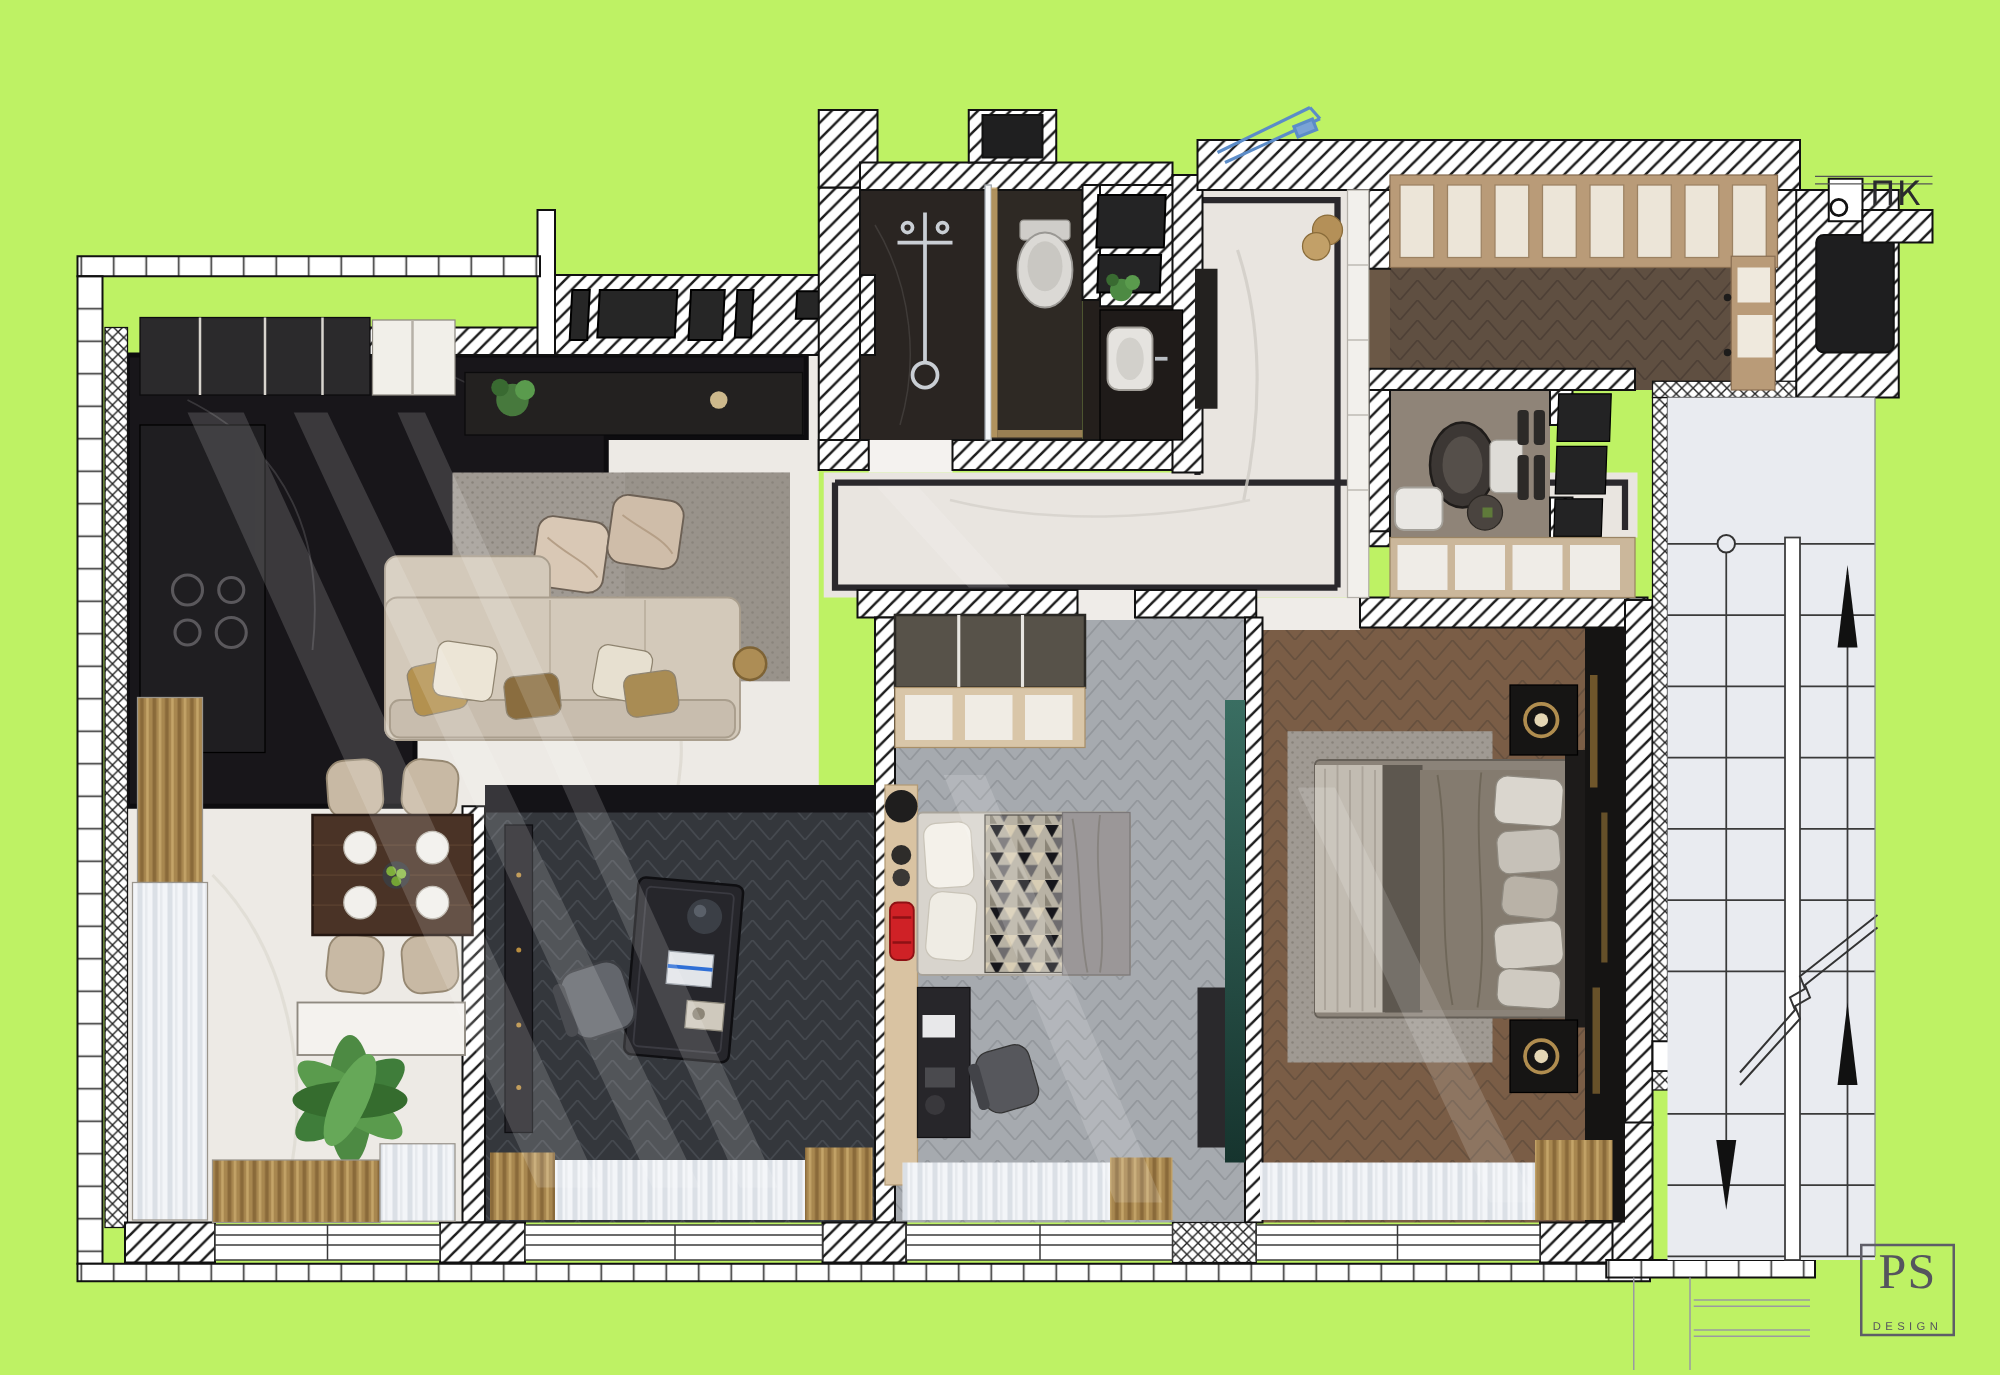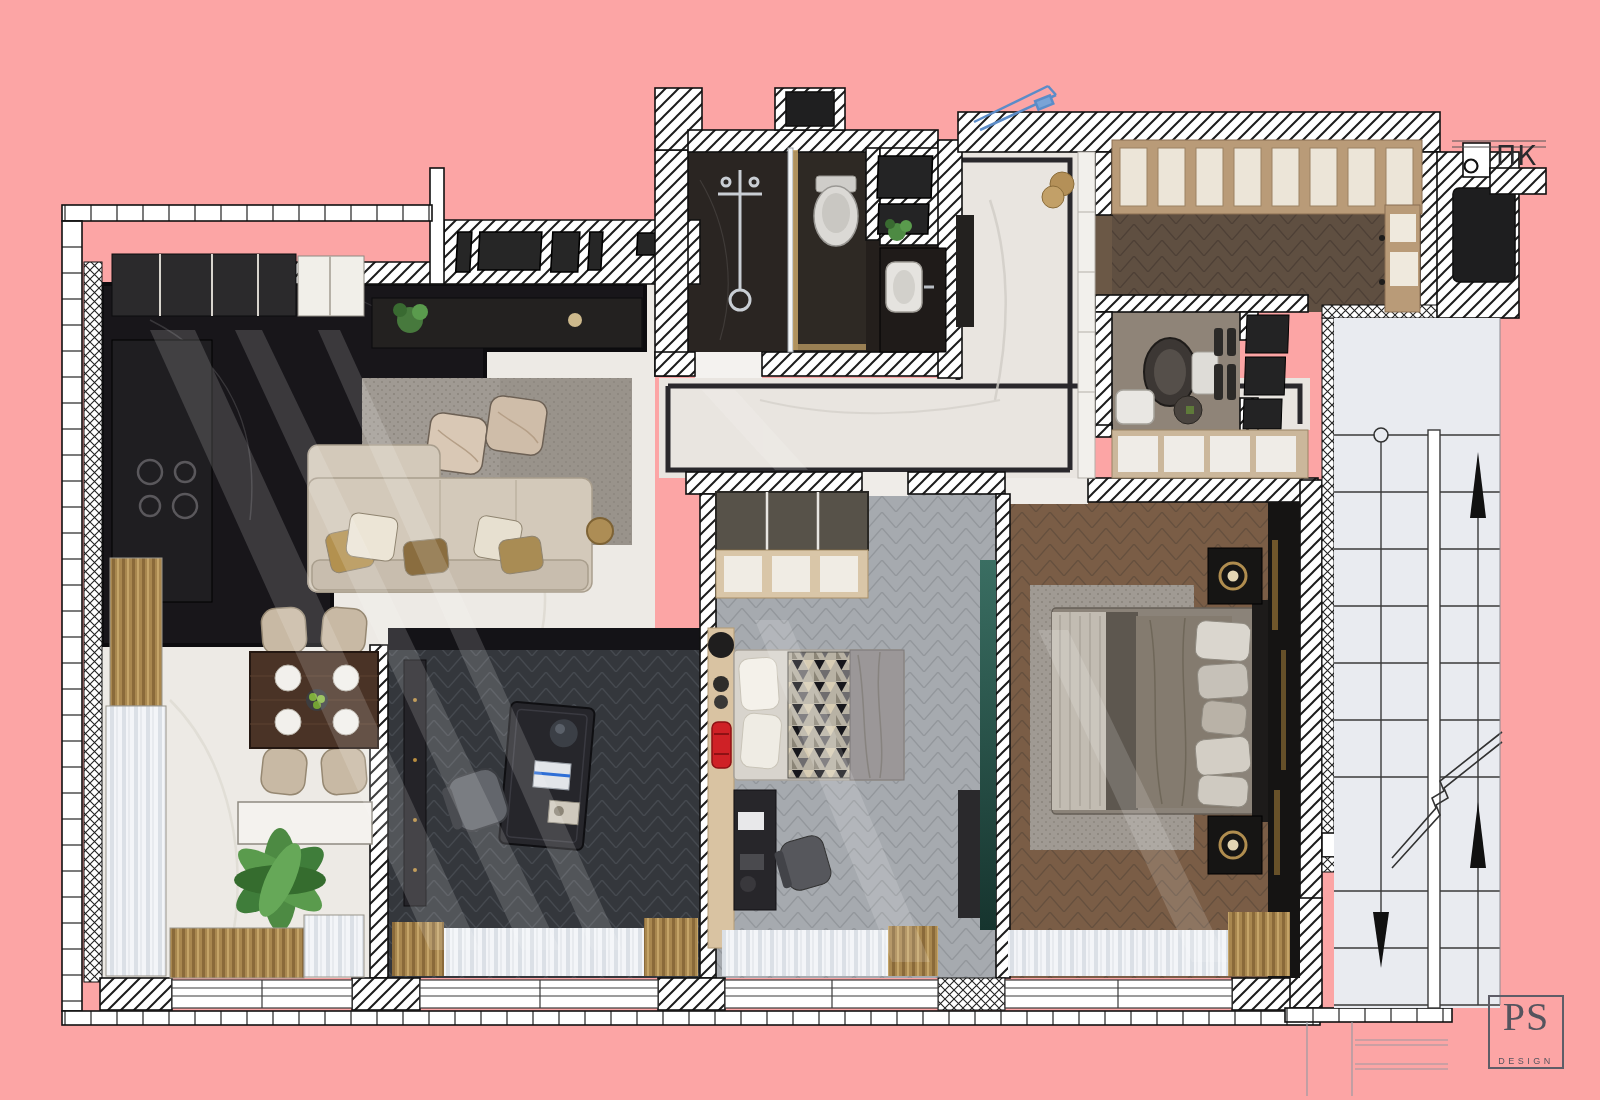--- a/index.html
+++ b/index.html
@@ -1,16 +1,16 @@
 <!DOCTYPE html>
 <html><head>
 <meta charset="utf-8">
 <style>
   html,body{margin:0;padding:0;background:#d7d8de;}
-  .canvas{position:relative;width:1600px;height:1100px;background:#fca5a5;overflow:hidden;
+  .canvas{position:relative;width:1600px;height:1100px;background:#bef264;overflow:hidden;
           font-family:"Liberation Sans", sans-serif;}
   svg{position:absolute;left:0;top:0;}
   .pk-label{position:absolute;left:1496px;top:140px;font-size:27px;color:#2b2b2e;
             font-family:"DejaVu Sans",sans-serif;font-weight:400;letter-spacing:1px;}
   .logo{position:absolute;left:1488px;top:995px;width:72px;height:70px;border:2px solid #5e5d67;
         display:flex;flex-direction:column;align-items:center;justify-content:center;color:#55545e;}
   .logo .ps{font-family:"Liberation Serif",serif;font-size:40px;line-height:38px;letter-spacing:1px;text-align:center;}
   .logo .design{font-size:9px;letter-spacing:3.5px;margin-top:20px;font-family:"Liberation Sans",sans-serif;}
 </style>
 </head>

